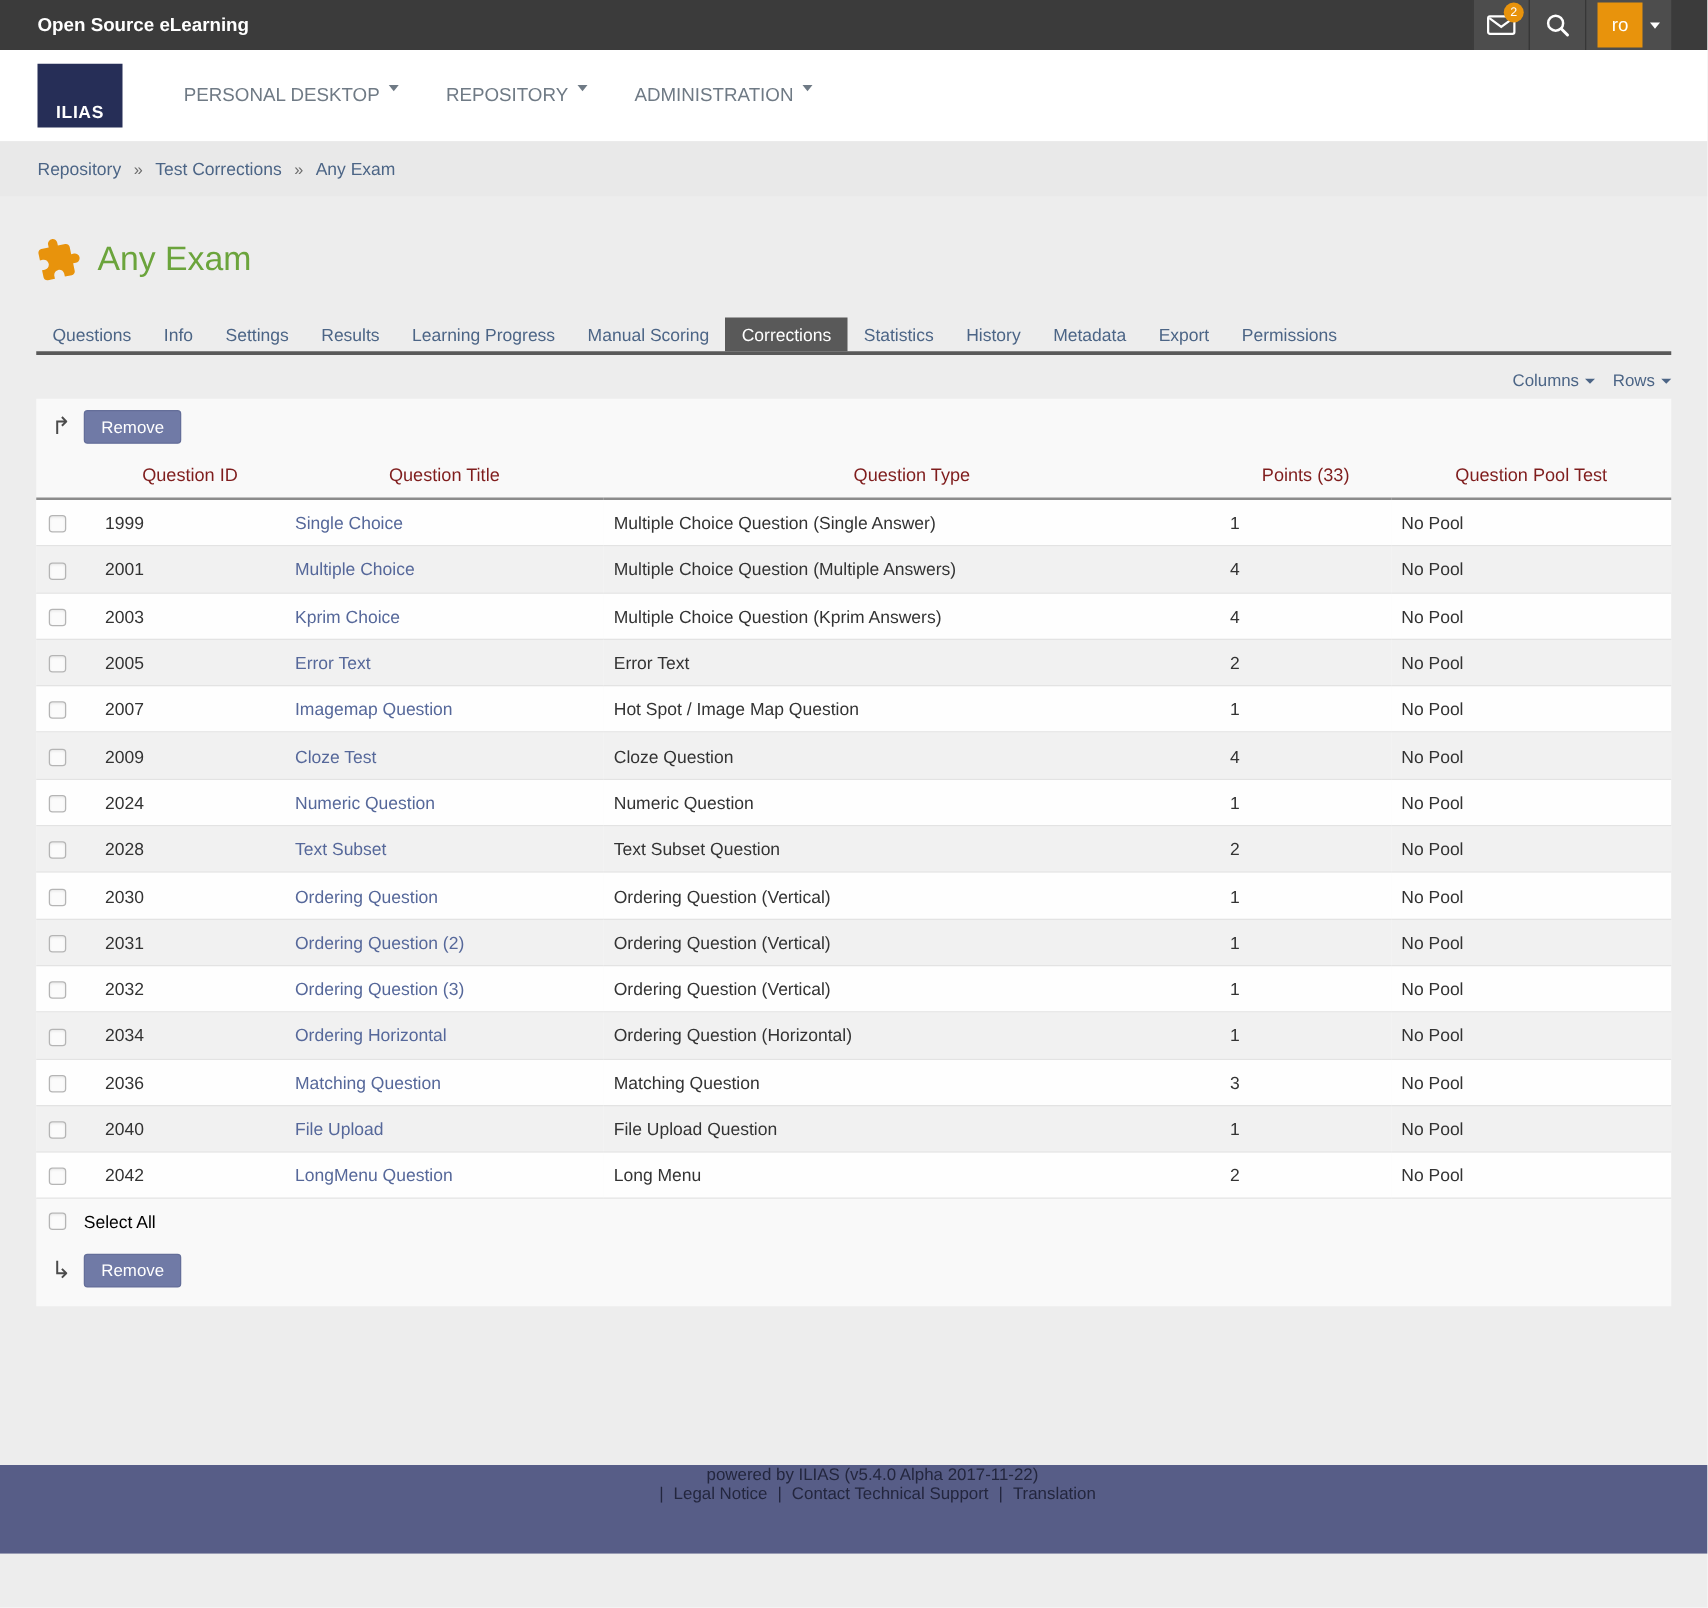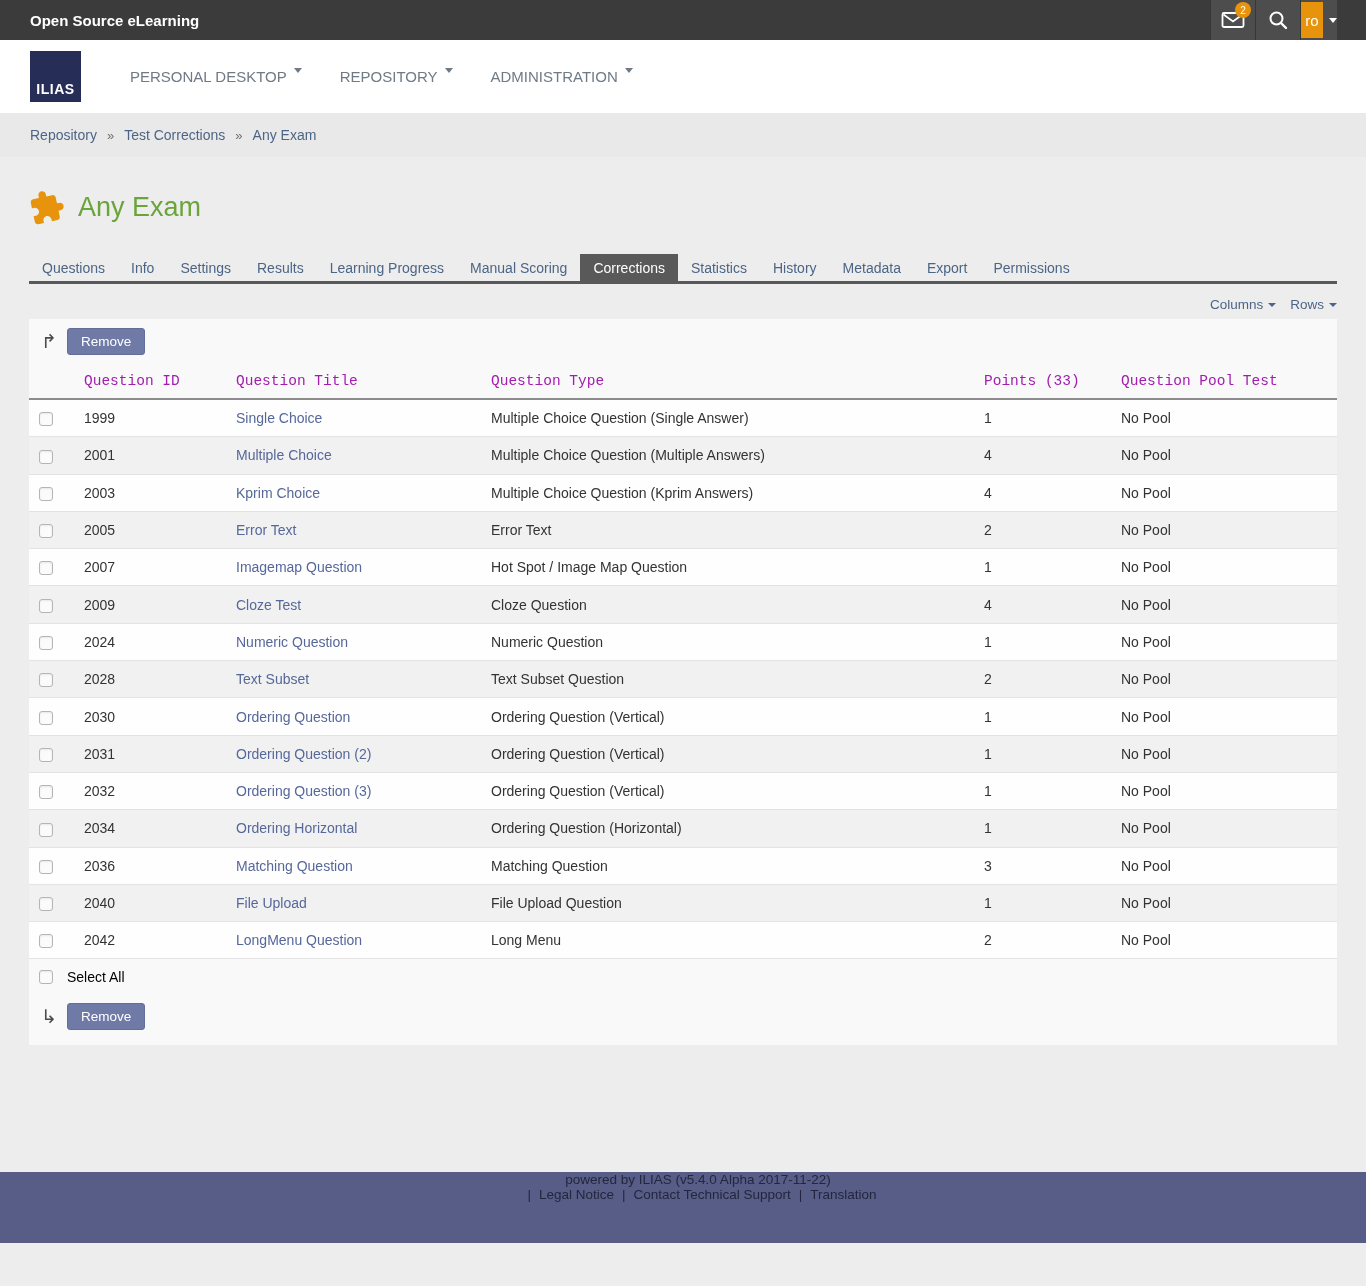--- a/index.html
+++ b/index.html
@@ -17,21 +17,21 @@
     align-items: center; justify-content: space-between;
     padding-left: 30px;
   }
   .topbar-title { color: #fff; font-weight: bold; font-size: 15px; }
   .topbar-actions { display: flex; height: 40px; margin-right: 29px; }
   .tb-btn {
     width: 45px; height: 40px; background: #4d4d4d; border-left: 1px solid #373737;
     display: flex; align-items: center; justify-content: center;
     position: relative; cursor: pointer;
   }
-  .tb-btn.user { width: 37px; gap: 6px; }
+  .tb-btn.user { width: 69px; gap: 6px; }
   .badge {
     position: absolute; top: 2px; right: 4px; min-width: 16px; height: 16px;
     background: #e8930c; color: #fff; border-radius: 50%; font-size: 10px;
     display: flex; align-items: center; justify-content: center; padding: 0 3px;
   }
   .avatar {
     width: 36px; height: 36px; background: #e8930c; color: #fff;
     display: flex; align-items: center; justify-content: center; font-size: 15px;
   }
   .caret-down {
@@ -39,21 +39,21 @@
     border-right: 5px solid transparent; border-top: 5px solid currentColor;
     display: inline-block;
   }
   .tb-btn .caret-down { color: #fff; border-left-width: 4px; border-right-width: 4px; border-top-width: 5px; }
 
   
   .mainheader {
     height: 73px; background: #fff; display: flex; align-items: center; padding-left: 30px;
   }
   .logo {
-    width: 51px; height: 51px; background: #262e57; color: #fff;
+    width: 68px; height: 51px; background: #262e57; color: #fff;
     display: flex; align-items: flex-end; justify-content: center;
     font-weight: bold; font-size: 14px; letter-spacing: 0.5px; padding-bottom: 5px;
     cursor: pointer;
   }
   .mainnav { display: flex; margin-left: 30px; }
   .mainnav-item {
     display: flex; align-items: flex-start; gap: 7px; padding: 10px 19px;
     color: #6f7a85; font-size: 15px; cursor: pointer; white-space: nowrap;
   }
   .mainnav-item .caret-down { border-left-width: 4px; border-right-width: 4px; border-top-width: 5px; color: #6f7a85; }
@@ -92,22 +92,22 @@
   .cmd-row { display: flex; align-items: center; gap: 8px; padding: 9px 8px 9px 10px; }
   .cmd-arrow { font-size: 19px; color: #4b4b4b; line-height: 1; width: 20px; text-align: center; }
   .btn {
     background: #707aa6; color: #fff; border: 1px solid #646e99; border-radius: 3px;
     font-size: 13.5px; padding: 5px 13px; cursor: pointer;
     font-family: "Liberation Sans", "DejaVu Sans", sans-serif;
   }
 
   table.qtable { width: 100%; border-collapse: collapse; table-layout: fixed; }
   .qtable th {
-    text-align: left; font-weight: 400; font-size: 14.5px; color: #a21caf;
-    padding: 9px 8px; border-bottom: 2px solid #8c8c8c; font-family: Liberation Mono, monospace;
+    text-align: center; font-weight: 400; font-size: 14.5px; color: #7f1d1d;
+    padding: 9px 8px; border-bottom: 2px solid #8c8c8c;
   }
   .qtable td {
     padding: 10px 8px; font-size: 14px; color: #333; border-top: 1px solid #e3e3e3;
     overflow: hidden; white-space: nowrap;
   }
   .qtable tbody tr:nth-child(odd) { background: #fefefe; }
   .qtable tbody tr:nth-child(even) { background: #f1f1f1; }
   .qtable tbody tr:last-child { border-bottom: 1px solid #e3e3e3; }
   .qtable a { color: #56689a; text-decoration: none; cursor: pointer; }
 

